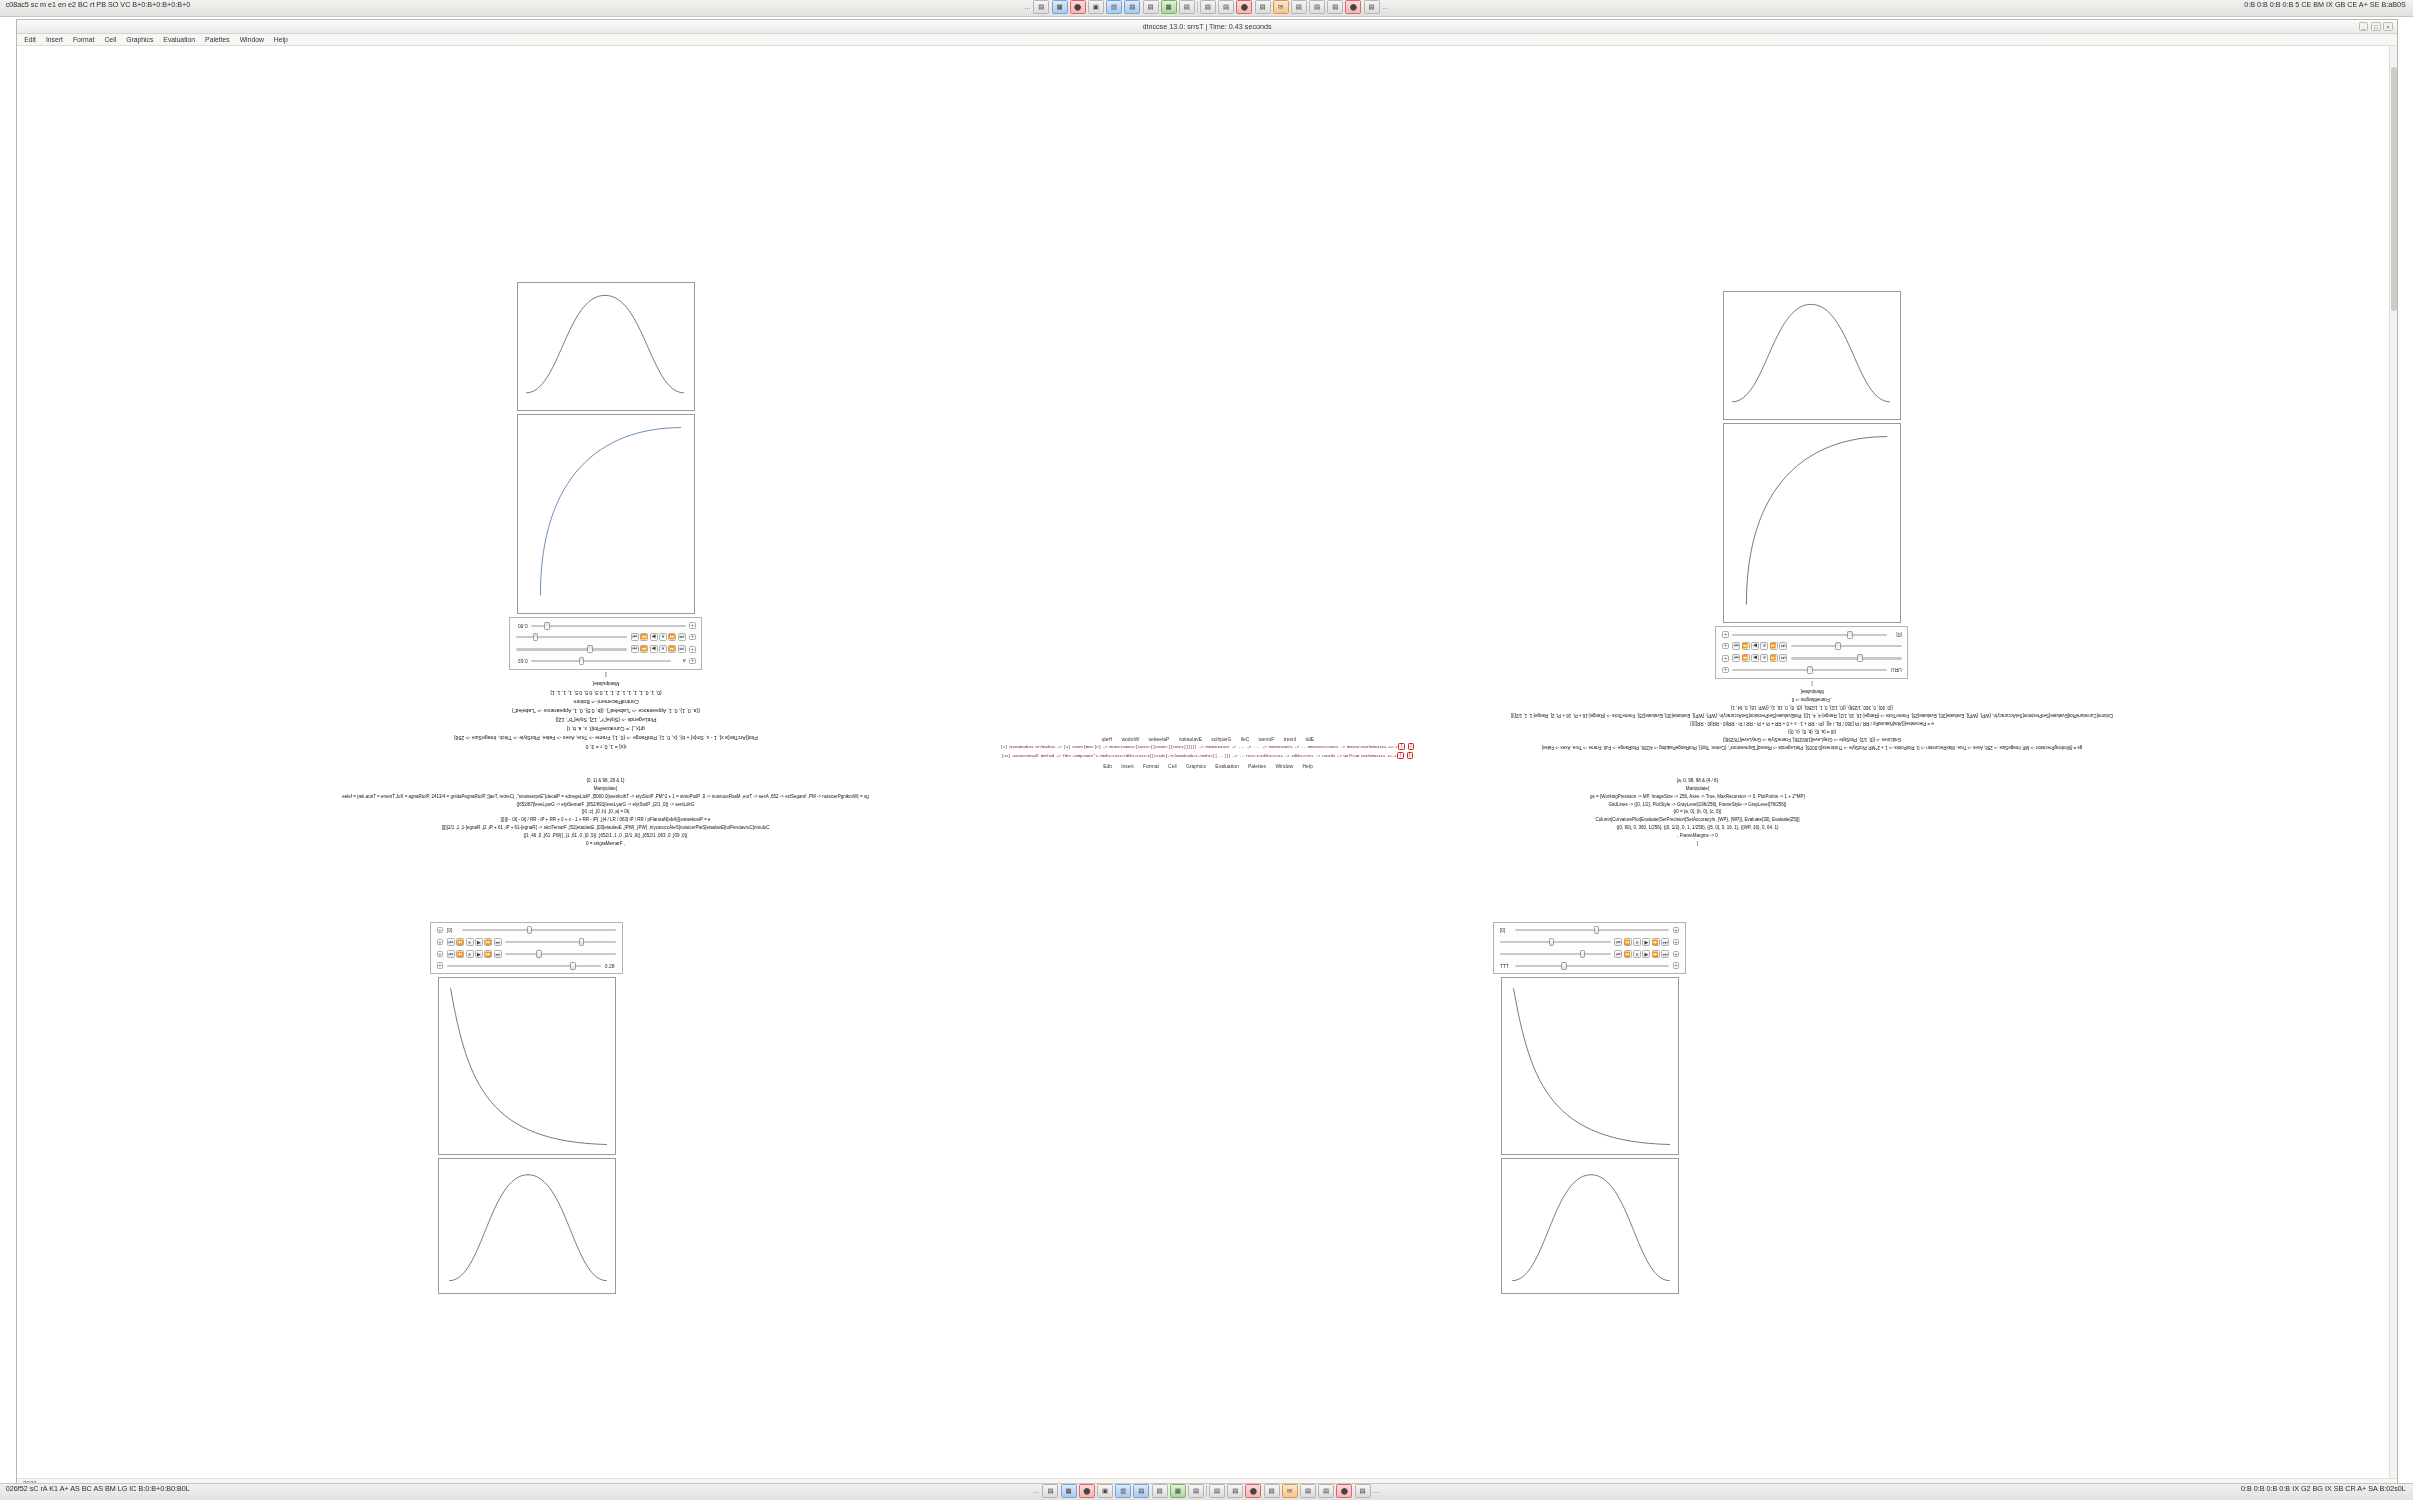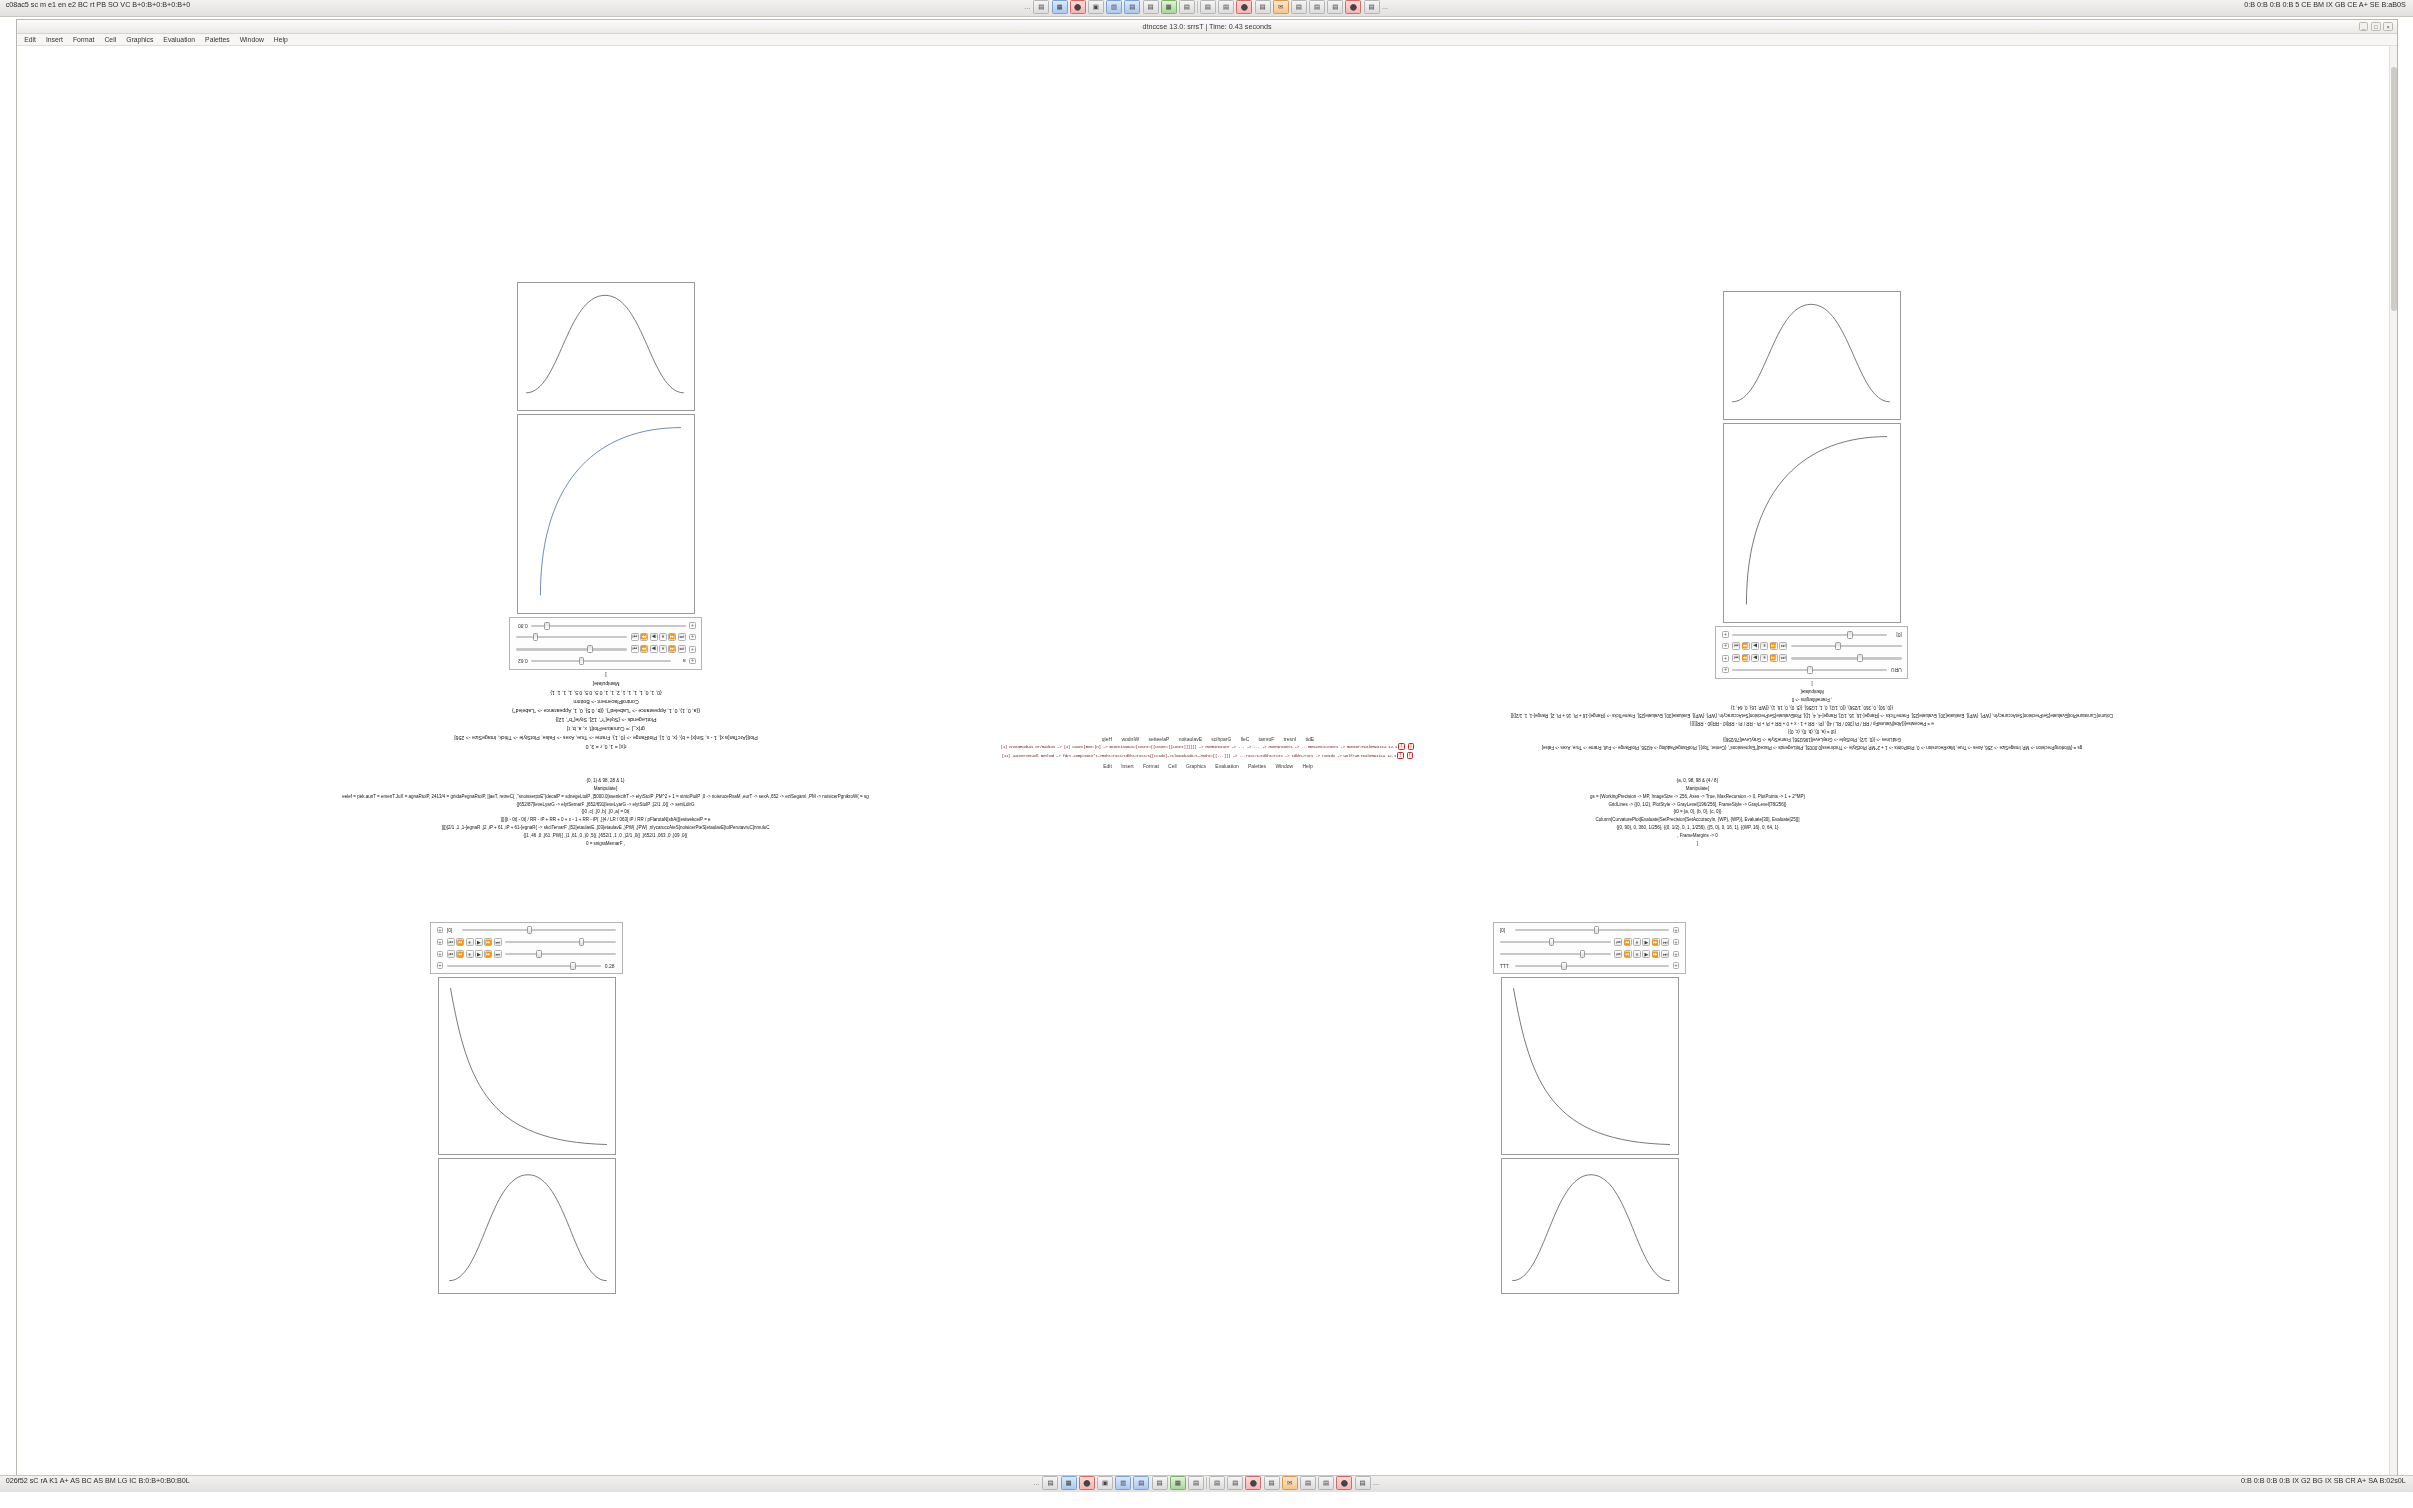--- a/index.html
+++ b/index.html
@@ -18,21 +18,21 @@
 
   
   .panel {
     position: absolute; left: 0; width: 2413px; height: 17px;
     background: linear-gradient(180deg,#f2f1f0 0%, #e3e1de 100%);
     border-bottom: 0.7px solid #c9c6c2;
     display: flex; align-items: flex-start;
     font-size: 7.2px; color: #2b2b2b;
   }
   .panel.top { top: 0; }
-  .panel.bottom { bottom: 16px; border-bottom: none; border-top: 0.7px solid #c9c6c2; }
+  .panel.bottom { bottom: 8px; border-bottom: none; border-top: 0.7px solid #c9c6c2; }
   .panel .left { display: flex; align-items: center; gap: 5.7px; padding-left: 5.7px; min-width: 302px;}
   .panel .center { flex: 1; display: flex; align-items: center; justify-content: center; gap: 2.2px; }
   .panel .right { display: flex; align-items: center; gap: 7.2px; padding-right: 7.2px; min-width: 302px; justify-content: flex-end;}
   .tasklet {
     width: 16px; height: 13.6px;
     border: 0.7px solid #b9b6b1; border-radius: 1.4px;
     background: linear-gradient(180deg,#ffffff,#e8e6e3);
     display: flex; align-items: center; justify-content: center;
     font-size: 6.5px; color: #444;
   }

